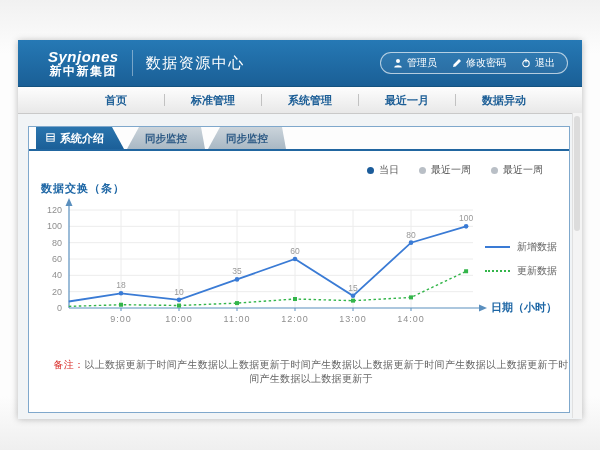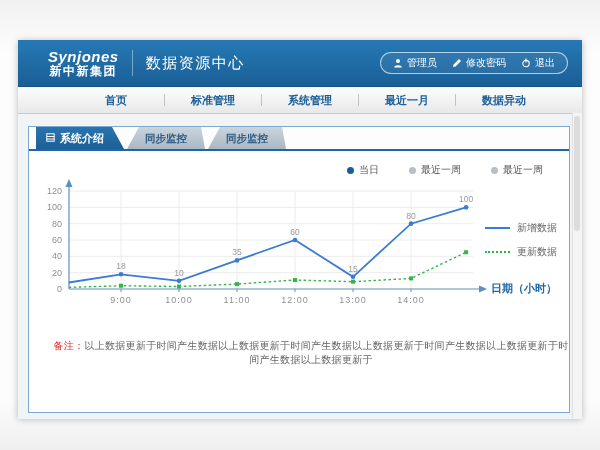--- a/index.html
+++ b/index.html
@@ -21,21 +21,21 @@
   .nav-sep{width:1px;height:12px;background:#c2c2c2;}
   
   .content{position:relative;height:305px;background:#f1f4f6;padding:12px 12px 0 10px;box-sizing:border-box;}
   .card{position:relative;width:542px;height:287px;background:#fff;border:1px solid #7fa8cc;box-sizing:border-box;}
   
   .tabbar{height:22px;padding-left:7px;display:flex;align-items:flex-end;border-bottom:2px solid #2166a0;background:#fdfdfd;}
   .tab{height:22px;line-height:22px;cursor:pointer;box-sizing:border-box;white-space:nowrap;}
   .tab.active{background:linear-gradient(180deg,#2a75ae,#1b5f98);color:#fff;font-size:11px;font-weight:bold;padding:0 20px 0 10px;clip-path:polygon(0 0,calc(100% - 12px) 0,100% 100%,0 100%);display:flex;gap:5px;align-items:center;}
   .tab.inactive{background:linear-gradient(180deg,#cbd4db,#a9b8c4);color:#2d5a85;font-size:10.5px;font-weight:bold;padding:0 18px;clip-path:polygon(12px 0,calc(100% - 4px) 0,100% 100%,0 100%);margin-left:3px;}
   
-  .filters{display:flex;justify-content:flex-end;gap:30px;padding:12px 26px 0 0;}
+  .filters{display:flex;justify-content:flex-end;gap:20px;padding:12px 26px 0 0;}
   .filter{display:flex;align-items:center;gap:5px;font-size:10px;color:#555;cursor:pointer;}
   .filter .dot{width:7px;height:7px;border-radius:50%;background:#b9bfc6;}
   .filter.selected .dot{background:#1b5c9a;}
   
   .ylabel{margin:4px 0 0 12px;font-size:11px;font-weight:bold;color:#1d66a5;letter-spacing:1px;}
   .chart-wrap{position:relative;margin-top:0;}
   svg.chart{display:block;font-family:"Liberation Sans",sans-serif;}
   .legend{position:absolute;top:44px;right:12px;display:flex;flex-direction:column;gap:10px;}
   .legend-item{display:flex;align-items:center;gap:7px;font-size:10px;color:#666;cursor:pointer;}
   .swatch{width:25px;height:0;border-top:2px solid #3a7bd5;}
@@ -128,20 +128,21 @@
           <span class="filter">
             <span class="dot"></span>
             <span>最近一周</span>
           </span>
           <span class="filter">
             <span class="dot"></span>
             <span>最近一周</span>
           </span>
         </div>
 
+        <div class="ylabel">数据交换（条）</div>
 
         <div class="chart-wrap">
           <svg id="chart-svg" class="chart" width="530" height="140" viewBox="0 0 530 140">
               <text x="33" y="115" text-anchor="end" font-size="9" fill="#8f8f8f">0</text>
               <line x1="40" y1="95.66666666666667" x2="444" y2="95.66666666666667" stroke="#ececec" stroke-width="1"></line>
               <text x="33" y="98.66666666666667" text-anchor="end" font-size="9" fill="#8f8f8f">20</text>
               <line x1="40" y1="79.33333333333334" x2="444" y2="79.33333333333334" stroke="#ececec" stroke-width="1"></line>
               <text x="33" y="82.33333333333334" text-anchor="end" font-size="9" fill="#8f8f8f">40</text>
               <line x1="40" y1="63" x2="444" y2="63" stroke="#ececec" stroke-width="1"></line>
               <text x="33" y="66" text-anchor="end" font-size="9" fill="#8f8f8f">60</text>

